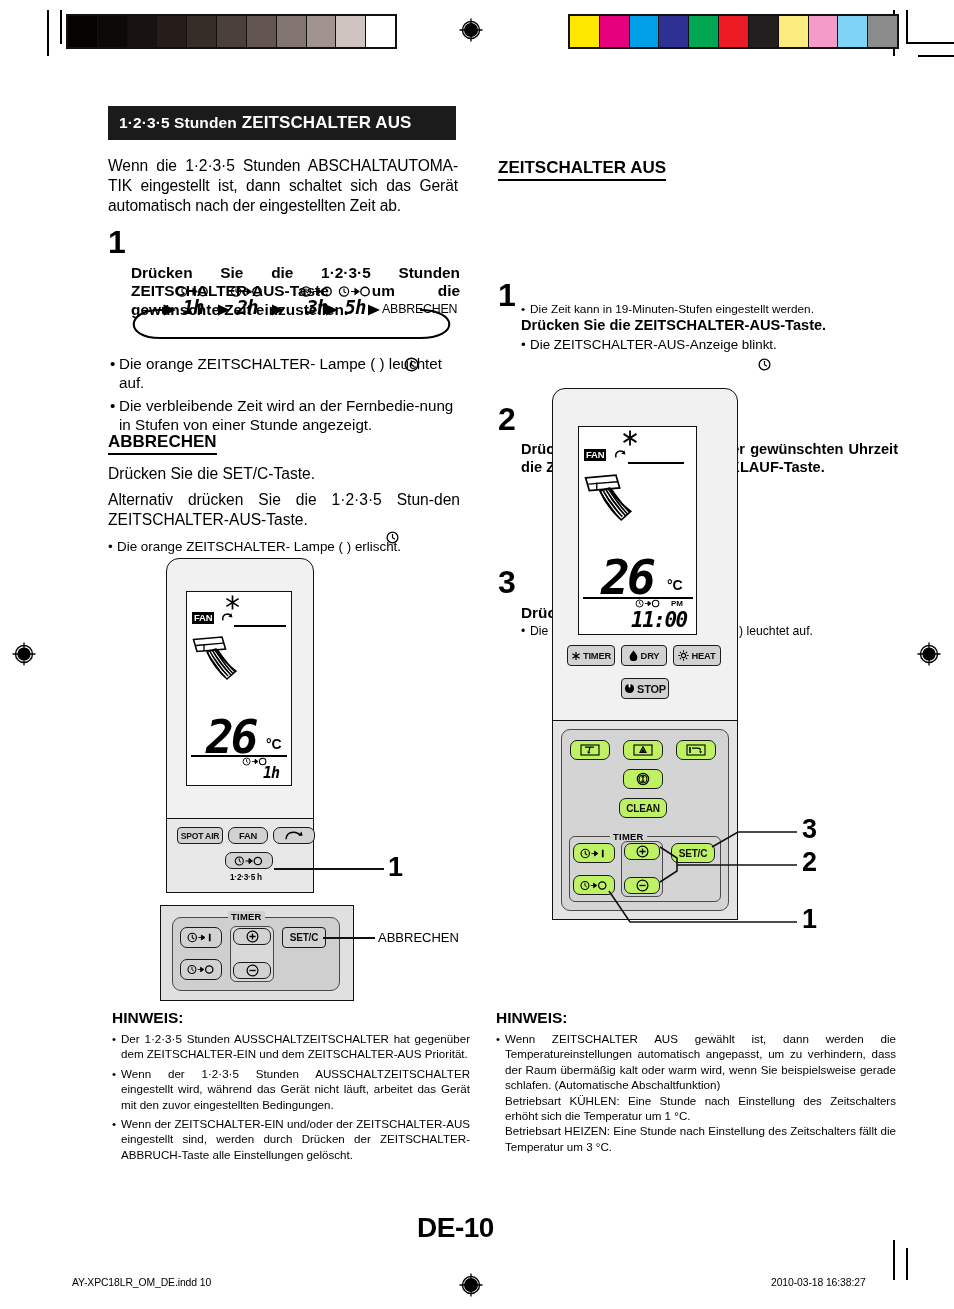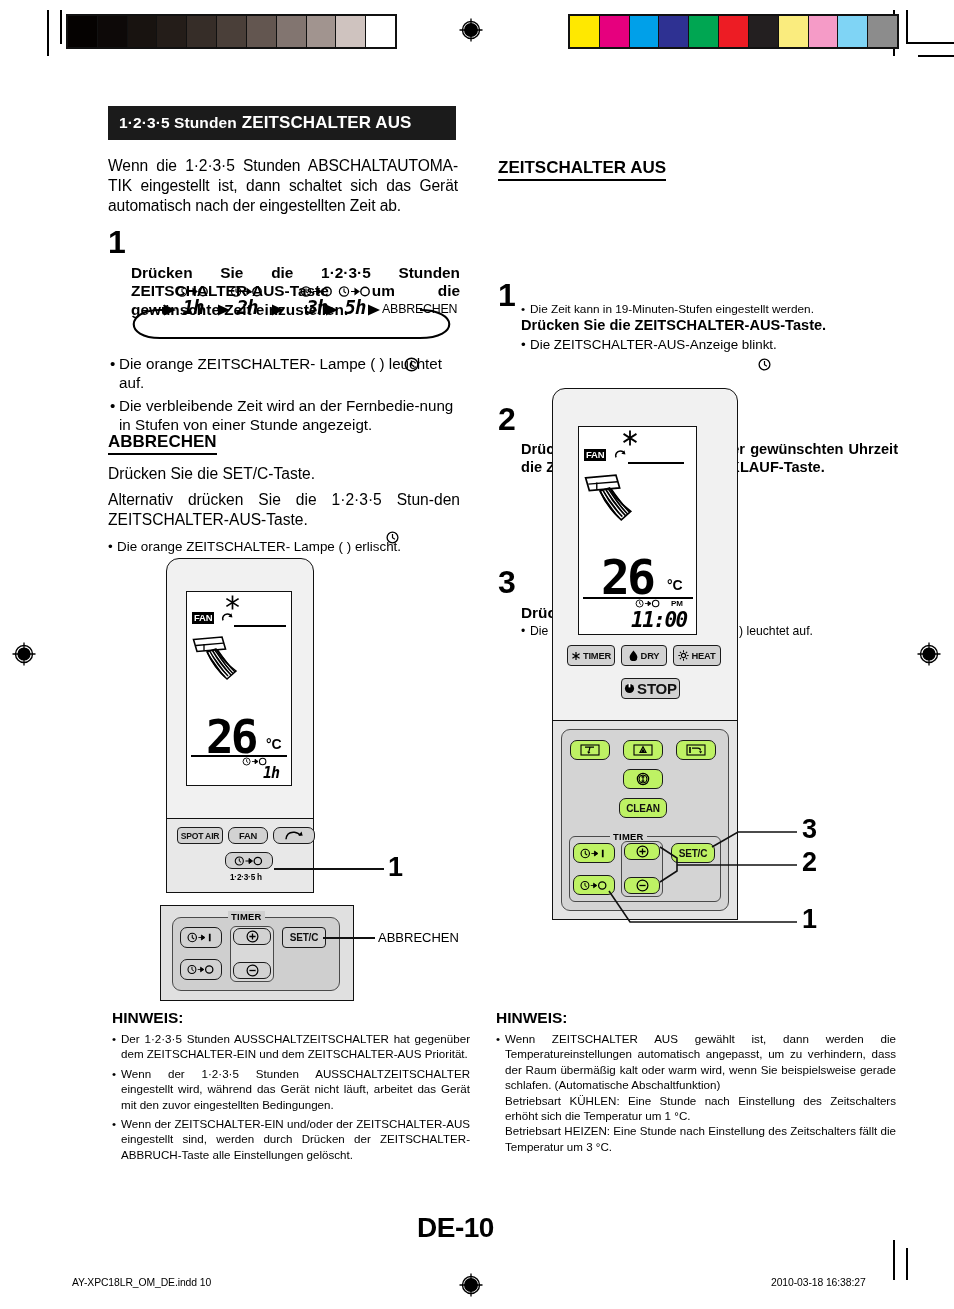--- a/index.html
+++ b/index.html
@@ -81,21 +81,21 @@
   .btn.sq{border-radius:4px;}
   .btn.flat{background:#bef264;}
 
   .lcd-fan{
     position:absolute;background:#000;color:#fff;font-size:9.5px;font-weight:bold;
     padding:0 2px;line-height:1.25;letter-spacing:-.2px;
   }
   .lcd-rule{position:absolute;background:#000;height:1.6px;}
   .lcd-temp{
     position:absolute;font-family:"DejaVu Sans Mono", monospace;font-weight:bold;
-    letter-spacing:-3px;
+    font-style:italic;letter-spacing:-3px;
   }
   .lcd-deg{position:absolute;font-size:14px;font-weight:bold;}
   .lcd-clock{position:absolute;font-family:"DejaVu Sans Mono", monospace;font-weight:bold;font-style:italic;}
   .lcd-pm{position:absolute;font-size:8px;font-weight:bold;letter-spacing:-.2px;}
   .lcd-h{position:absolute;font-family:"DejaVu Sans Mono", monospace;font-weight:bold;font-style:italic;font-size:15px;letter-spacing:-1px;}
 
   .callout-num{position:absolute;font-size:27px;font-weight:bold;line-height:1;}
   .callout-line{position:absolute;background:#111;height:1.5px;}
   .callout-lbl{position:absolute;font-size:13px;}
   .timer-lbl{position:absolute;font-size:9.4px;font-weight:bold;letter-spacing:.3px;background:#cfcfcf;padding:0 3px;}
@@ -534,21 +534,21 @@
       <span style="margin-right:2px;">
         <svg width="11" height="11" viewBox="0 0 12 12">
           <circle cx="6" cy="6" r="2.3" fill="none" stroke="#000" stroke-width="1.2"></circle>
           <g stroke="#000" stroke-width="1.1">
               <path d="M6 0.4v2M6 9.6v2M0.4 6h2M9.6 6h2M2 2l1.4 1.4M8.6 8.6L10 10M10 2L8.6 3.4M3.4 8.6L2 10"></path>
             </g>
         </svg>
       </span>
       <span>HEAT</span>
     </div>
-    <div class="btn sq" style="left:69px;top:290px;width:59px;height:21px;font-size:15px;">
+    <div class="btn sq" style="left:69px;top:290px;width:48px;height:21px;font-size:11px;">
       <span style="margin-right:2px;">
         <svg width="11" height="11" viewBox="0 0 11 11">
             <circle cx="5.5" cy="5.5" r="4.6" fill="#000"></circle>
             <rect x="4.6" y="0.4" width="1.8" height="4" fill="#fff"></rect>
           </svg>
       </span>
       <span>STOP</span>
     </div>
 
     <div class="rc-panel" style="left:0;top:332px;width:186px;height:200px;background:#e4e4e4;border-radius:0;"></div>

